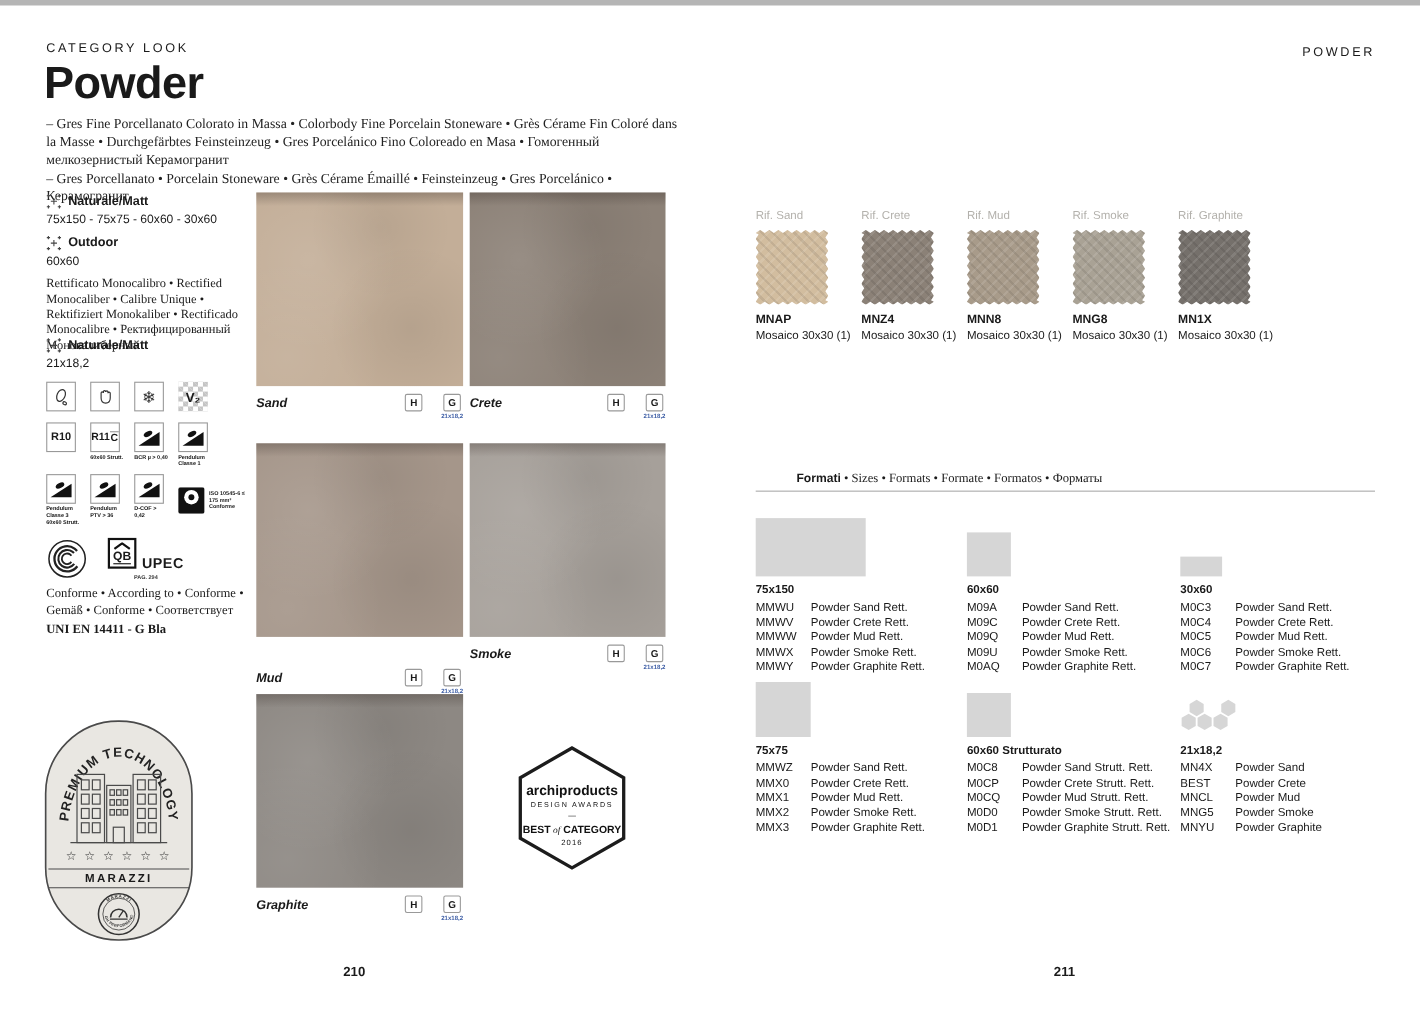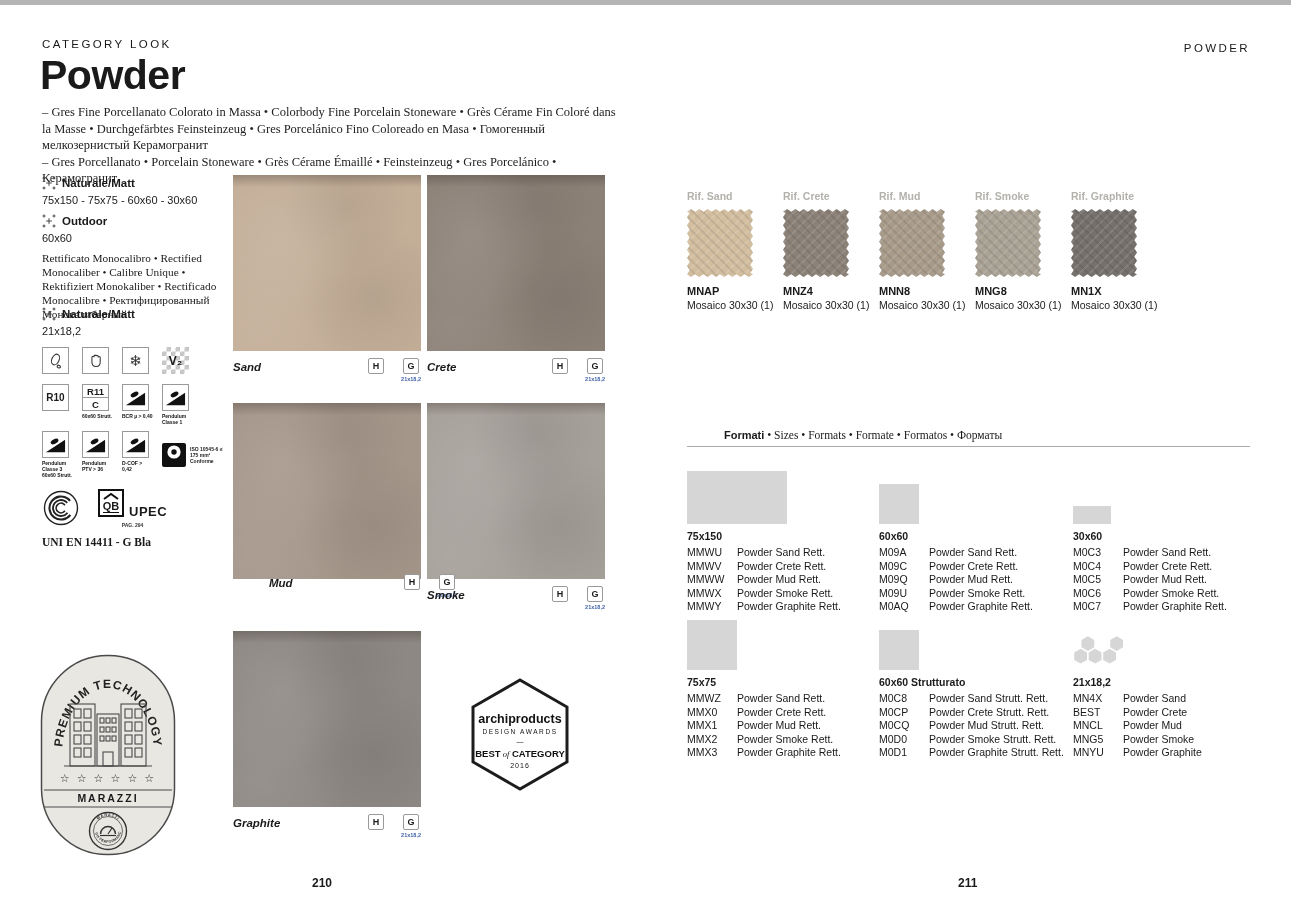--- a/index.html
+++ b/index.html
@@ -17,21 +17,21 @@
   
   .finishrow{display:flex;align-items:center;gap:6px;font-size:11.5px;font-weight:700;}
   .sizesline{font-size:11px;margin-top:4px;}
   .rectified{width:192px;font-family:"Liberation Serif",serif;font-size:11.3px;line-height:14px;}
   .iconrow{display:flex;gap:9px;}
   .icol{display:flex;flex-direction:column;width:31px;flex:none;}
   .icell{width:27px;height:27px;border:1px solid #999;box-sizing:border-box;display:flex;align-items:center;justify-content:center;background:#fff;}
   .icell.nb{border:none;}
   .icap{font-size:5px;line-height:6px;margin-top:2px;font-weight:700;color:#111;}
   .rbox{font-weight:700;font-size:10px;}
-  .r11{flex-direction:column;padding:0;}
+  .r11{flex-direction:row;padding:0;}
   .r11 .t{flex:1;display:flex;align-items:center;justify-content:center;width:100%;font-weight:700;font-size:9.5px;}
   .r11 .b{flex:1;display:flex;align-items:center;justify-content:center;width:100%;font-weight:700;font-size:9.5px;border-top:1px solid #999;}
   .v2cell{background-image:linear-gradient(45deg,#c4c4c4 25%,transparent 25%,transparent 75%,#c4c4c4 75%),linear-gradient(45deg,#c4c4c4 25%,transparent 25%,transparent 75%,#c4c4c4 75%);background-size:9px 9px;background-position:0 0,4.5px 4.5px;font-weight:700;font-size:12px;}
   .isoflex{display:flex;gap:4px;align-items:center;width:70px;}
   .isocap{font-size:5px;line-height:6px;font-weight:700;}
   .certrow{display:flex;align-items:center;gap:18px;}
   .qbgroup{display:flex;flex-direction:column;align-items:center;}
   .qbflex{display:flex;align-items:center;gap:5px;}
   .qbbox{width:26px;height:28px;border:2.5px solid #111;box-sizing:border-box;display:flex;flex-direction:column;align-items:center;justify-content:center;}
   .qbtxt{font-weight:700;font-size:11px;border-bottom:1.5px solid #111;line-height:12px;}
@@ -49,21 +49,21 @@
     radial-gradient(circle at 60% 18%,rgba(0,0,0,0.06),transparent 35%),
     radial-gradient(circle at 15% 85%,rgba(255,255,255,0.08),transparent 40%);}
   .tcap{position:absolute;display:flex;align-items:flex-start;}
   .tname{font-weight:700;font-size:11.5px;padding-top:3px;font-style:italic;}
   .hg{width:16px;height:16px;border:1px solid #999;border-radius:2px;box-sizing:border-box;display:flex;align-items:center;justify-content:center;font-weight:700;font-size:9px;background:#fff;flex:none;}
   .gwrap{display:flex;flex-direction:column;align-items:center;margin-left:17px;}
   .gsub{font-size:5.5px;color:#3f5fa6;margin-top:2px;font-weight:700;}
 
   
   .mosaic{position:absolute;top:190px;width:92px;}
-  .mrif{font-size:10.5px;color:#b3b1ac;margin-bottom:7px;font-weight:bold;}
+  .mrif{font-size:10.5px;color:#b3b1ac;margin-bottom:7px;}
   .mswatch{width:66px;height:68px;position:relative;
     clip-path:polygon(0% 4%,6.25% 0%,12.5% 4%,18.75% 0%,25% 4%,31.25% 0%,37.5% 4%,43.75% 0%,50% 4%,56.25% 0%,62.5% 4%,68.75% 0%,75% 4%,81.25% 0%,87.5% 4%,93.75% 0%,100% 4%,96% 10%,100% 16%,96% 22%,100% 28%,96% 34%,100% 40%,96% 46%,100% 52%,96% 58%,100% 64%,96% 70%,100% 76%,96% 82%,100% 88%,96% 94%,100% 96%,93.75% 100%,87.5% 96%,81.25% 100%,75% 96%,68.75% 100%,62.5% 96%,56.25% 100%,50% 96%,43.75% 100%,37.5% 96%,31.25% 100%,25% 96%,18.75% 100%,12.5% 96%,6.25% 100%,0% 96%,4% 90%,0% 84%,4% 78%,0% 72%,4% 66%,0% 60%,4% 54%,0% 48%,4% 42%,0% 36%,4% 30%,0% 24%,4% 18%,0% 12%,4% 6%);}
   .mswatch::after{content:"";position:absolute;inset:0;background-image:
     repeating-linear-gradient(45deg,rgba(0,0,0,0.08) 0 2px,transparent 2px 7px),
     repeating-linear-gradient(-45deg,rgba(255,255,255,0.10) 0 2px,transparent 2px 7px);}
   .mcode{font-weight:700;font-size:11px;margin-top:8px;}
   .mdesc{font-size:10.5px;margin-top:2px;}
 
   
   .fhead{left:724px;top:429px;font-size:11px;}
@@ -263,20 +263,21 @@
             </svg>
           <div class="qbtxt">QB</div>
         </div>
         <div class="upec">UPEC</div>
       </div>
       <div class="qbcap">PAG. 294</div>
     </div>
   </div>
 
   <div class="abs" style="left:42px;top:533px;">
+    <div class="conftext">Conforme • According to • Conforme • Gemäß • Conforme • Соответствует</div>
     <div class="confstd">UNI EN 14411 - G Bla</div>
   </div>
 
   <svg class="abs prembadge" width="136" height="202" viewBox="0 0 136 202">
     <defs>
       <path id="arcTop" d="M 22 100 A 46 66 0 0 1 114 100" fill="none"></path>
       <path id="stampTop" d="M 54 176 A 14 14 0 0 1 82 176" fill="none"></path>
       <path id="stampBot" d="M 55 179 A 13.5 13.5 0 0 0 81 179" fill="none"></path>
     </defs>
     <rect x="1.5" y="1.5" width="133" height="199" rx="66" fill="#e9e7e2" stroke="#4a4a4a" stroke-width="1.5"></rect>
@@ -351,21 +352,21 @@
   </div>
   <div class="tcap" style="left:427px;top:358px;width:178px;">
     <span class="tname">Crete</span>
       <span style="flex:1;"></span>
     <span class="hg">H</span>
     <span class="gwrap">
         <span class="hg">G</span>
         <span class="gsub">21x18,2</span>
       </span>
   </div>
-  <div class="tcap" style="left:233px;top:574px;width:188px;margin-left:36px;">
+  <div class="tcap" style="left:233px;top:608px;width:188px;">
     <span class="tname">Mud</span>
       <span style="flex:1;"></span>
     <span class="hg">H</span>
     <span class="gwrap">
         <span class="hg">G</span>
         <span class="gsub">21x18,2</span>
       </span>
   </div>
   <div class="tcap" style="left:427px;top:586px;width:178px;">
     <span class="tname">Smoke</span>

